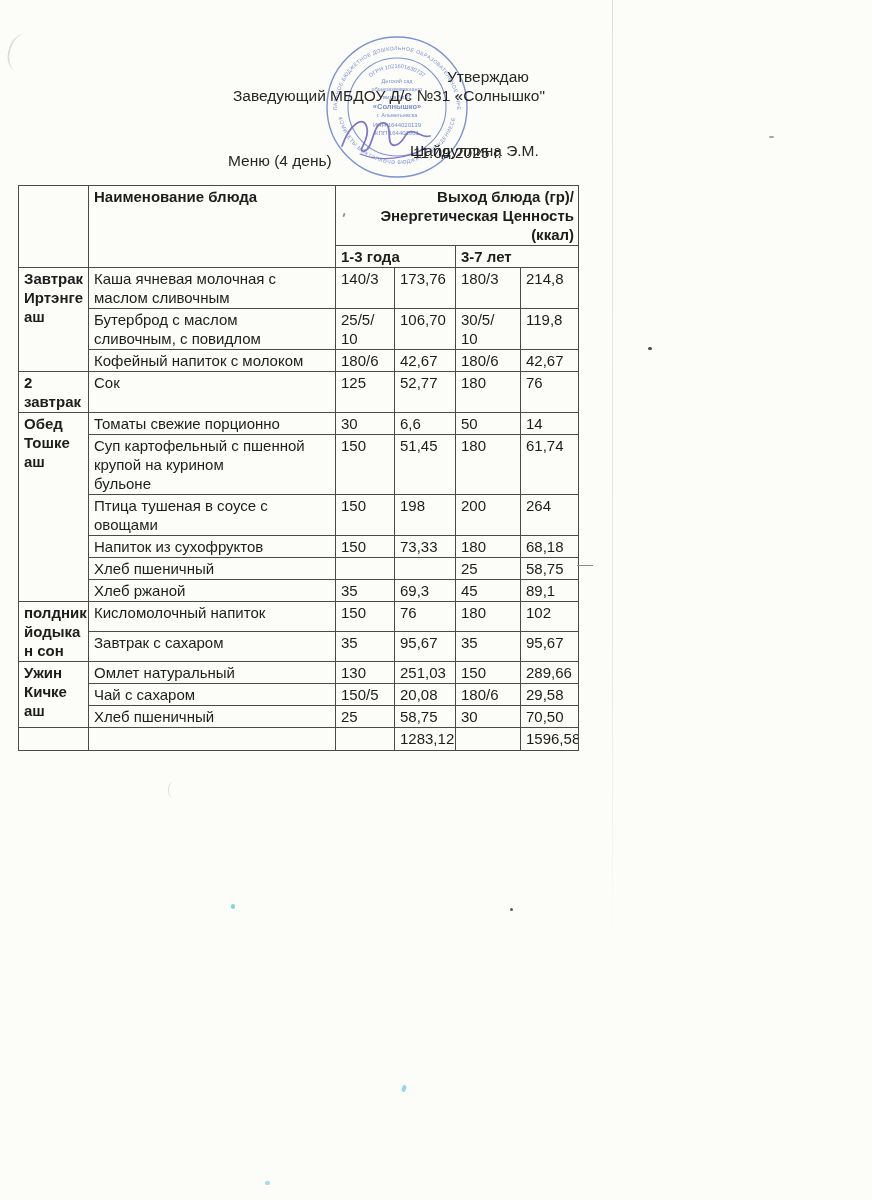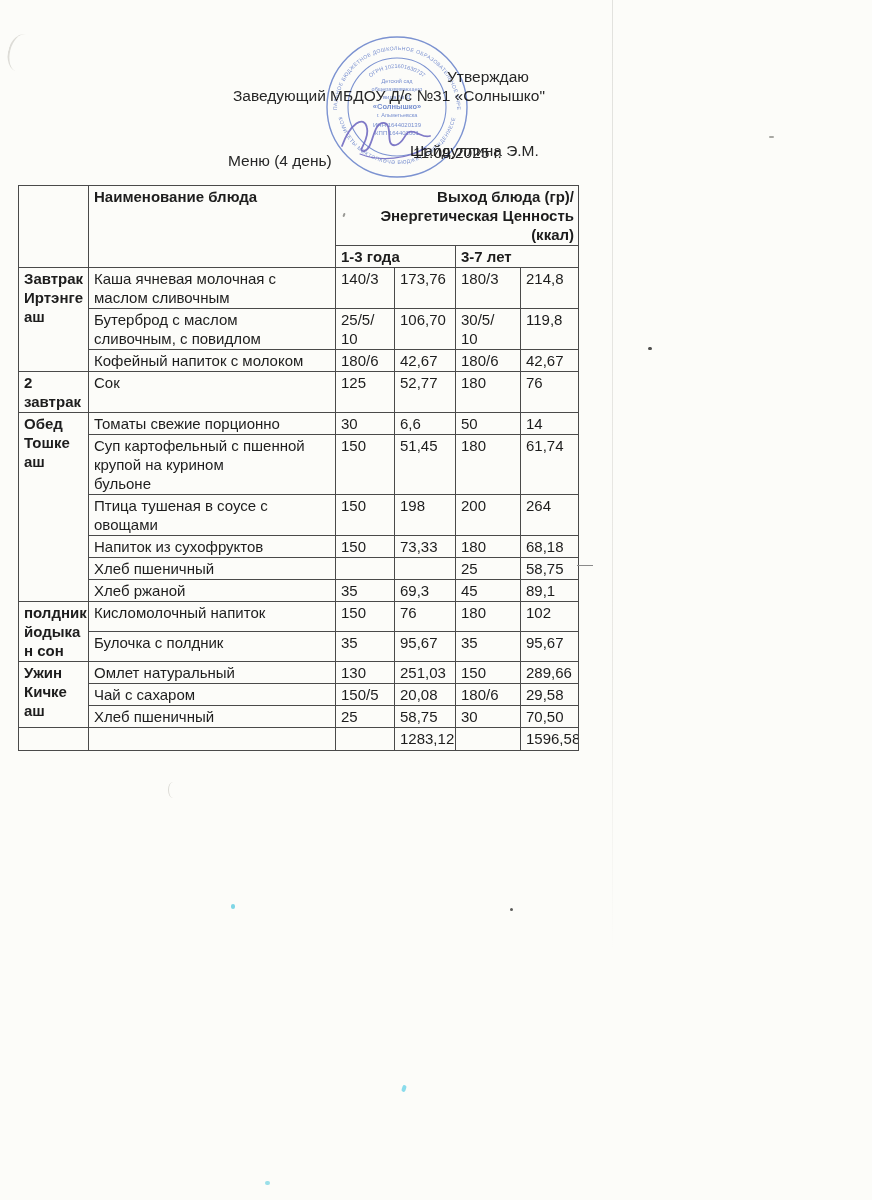--- a/index.html
+++ b/index.html
@@ -194,21 +194,21 @@
           <td class="meal-cell meal-md" rowspan="2">полдник
 йодыка
 н сон</td>
           <td>Кисломолочный напиток</td>
           <td>150</td>
           <td>76</td>
           <td>180</td>
           <td>102</td>
         </tr>
         <tr>
-          <td>Булочка с полдник</td>
+          <td>Завтрак с сахаром</td>
           <td>35</td>
           <td>95,67</td>
           <td>35</td>
           <td>95,67</td>
         </tr>
         <tr>
           <td class="meal-cell" rowspan="3">Ужин
 Кичке
 аш</td>
           <td>Омлет натуральный</td>

